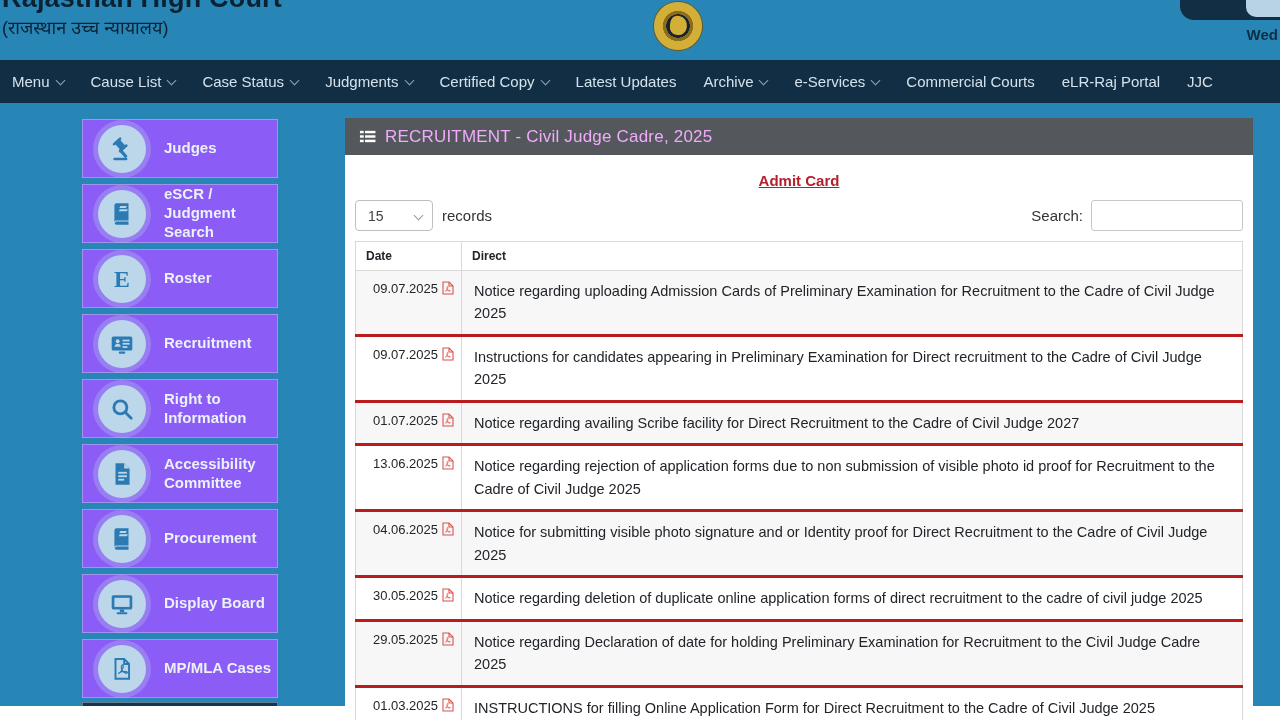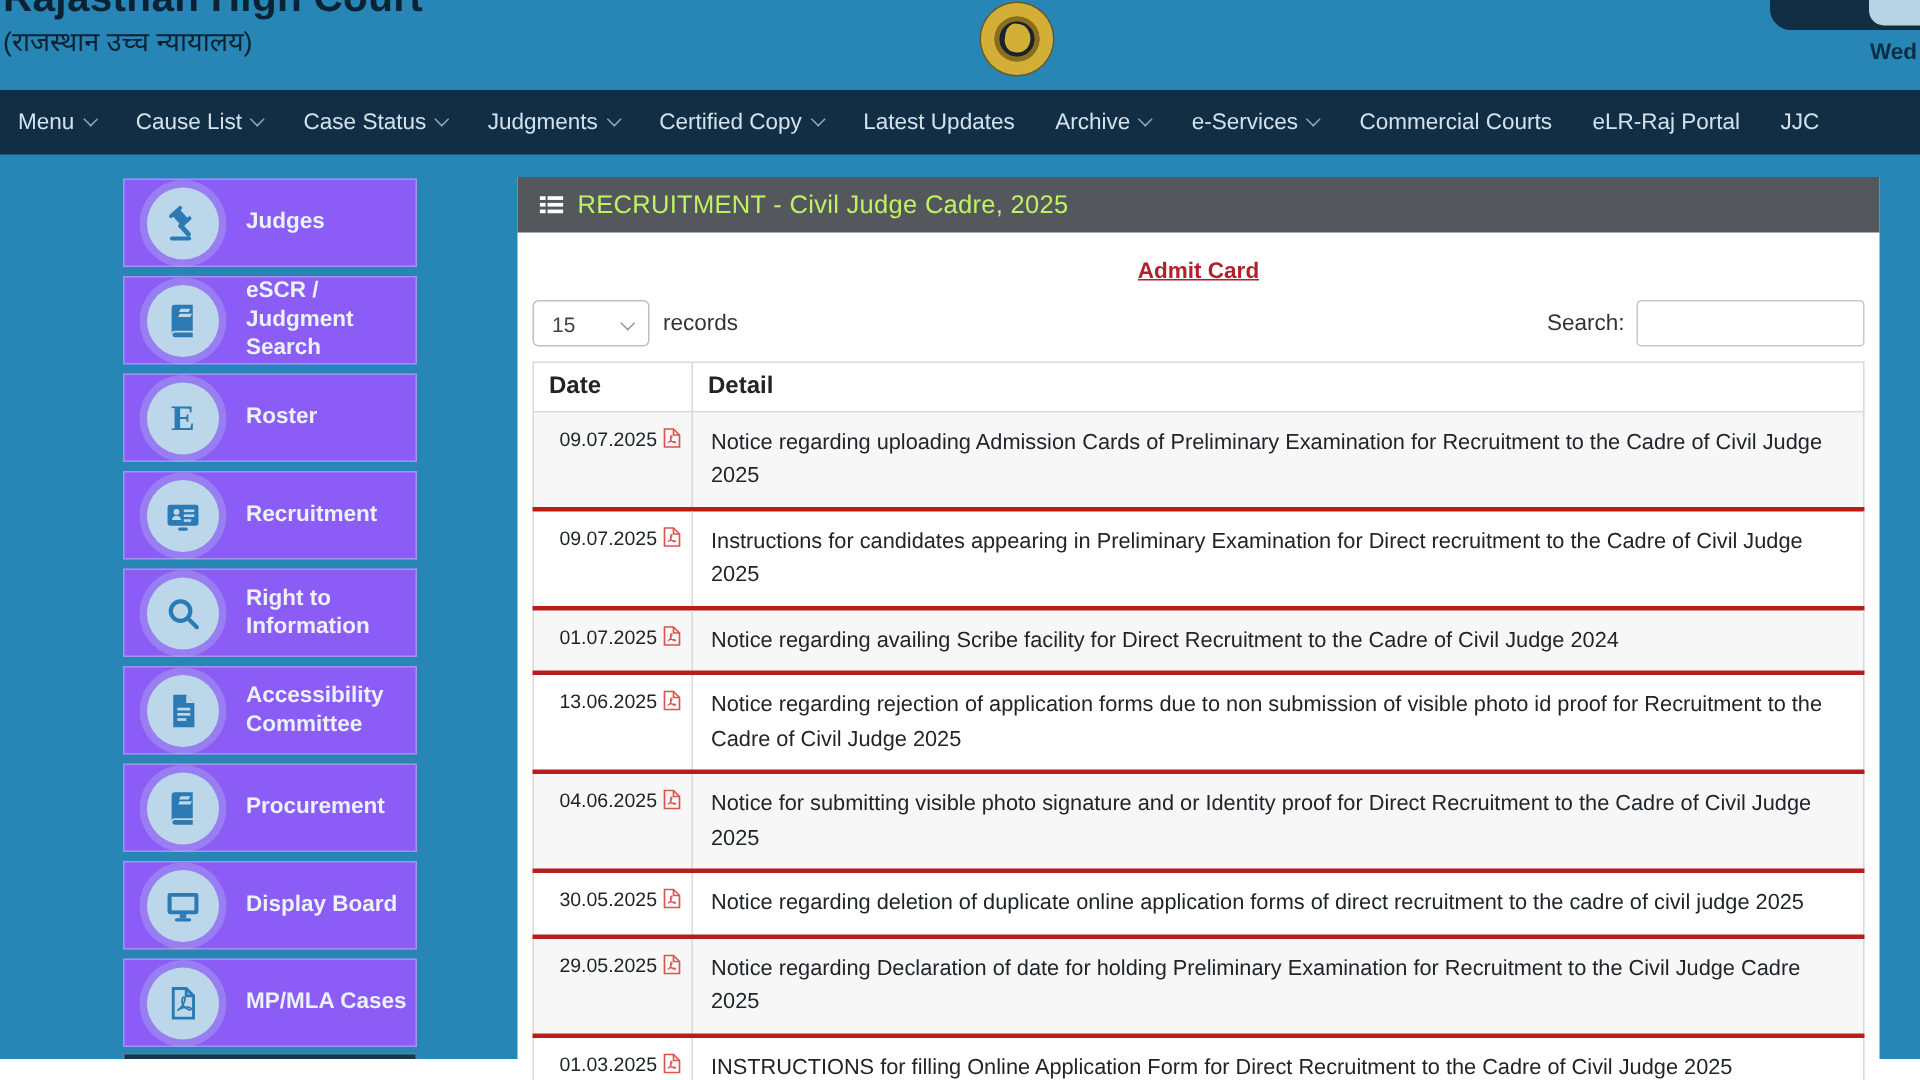--- a/index.html
+++ b/index.html
@@ -39,40 +39,40 @@
     border:1px solid rgba(190,215,230,.45); display:flex; align-items:center; cursor:pointer; }
   .icon-circle { flex:0 0 auto; width:48px; height:48px; margin-left:15px; border-radius:50%;
     background:#bcd7ea; display:flex; align-items:center; justify-content:center; color:#2b7ab3;
     box-shadow:0 0 0 5px rgba(188,215,234,.28); }
   .side-label { margin-left:18px; margin-right:6px; color:#eaf2f7; font-weight:bold; font-size:15px; line-height:1.25; }
   .side-sliver { position:absolute; left:82px; top:702px; width:196px; height:4px; background:#143650;
     border:1px solid rgba(190,215,230,.45); border-bottom:none; }
 
   
   .panel { position:absolute; left:345px; top:118px; width:908px; height:602px; background:#fff; }
-  .panel-header { height:37px; background:#54585c; color:#bef264; display:flex; align-items:center;
+  .panel-header { height:37px; background:#54585c; color:#f0abfc; display:flex; align-items:center;
     padding-left:14px; font-size:17px; letter-spacing:.2px;text-align:center; }
   .panel-header .ph-icon { margin-right:9px; display:inline-flex; }
   .panel-body { padding:0 10px; }
 
   .admit-row { text-align:center; margin:17px 0 5px; }
   .admit-link { color:#b21f2d; font-weight:bold; font-size:15px; text-decoration:underline; cursor:pointer; }
 
   .controls { display:flex; justify-content:space-between; align-items:center; margin:10px 0 10px; }
   .records-wrap { display:flex; align-items:center; font-size:15px; color:#333; }
   .select-box { position:relative; width:78px; height:31px; border:1px solid #bfbfbf; border-radius:4px;
     background:#fff; font-size:14px; color:#444; display:flex; align-items:center; padding-left:12px; cursor:pointer; }
   .select-box .caret { border-color:#9a9a9a; position:absolute; right:10px; top:11px; }
   .records-label { margin-left:9px; }
   .search-wrap { display:flex; align-items:center; font-size:15px; color:#333; }
   .search-input { width:152px; height:31px; border:1px solid #c7c7c7; border-radius:3px; margin-left:8px;
     font-size:14px; padding:0 6px; font-family:"Liberation Sans", sans-serif; }
 
   table.notices { width:100%; border-collapse:collapse; border:1px solid #d9d9d9; }
-  .notices th { text-align:left; font-size:16px; color:#212529; padding:7px 10px;
+  .notices th { text-align:left; font-size:12px; color:#212529; padding:7px 10px;
     border-bottom:1px solid #d9d9d9; background:#fff; }
   .notices th.col-date { width:106px; border-right:1px solid #d9d9d9; }
   .notices td { vertical-align:top; border-bottom:3px solid #b91c1c; }
   .notices td.c-date { text-align:right; font-size:13px; color:#212529; padding:10px 7px 10px 4px;
     border-right:1px solid #d9d9d9; white-space:nowrap; }
   .notices td.c-detail { font-size:14.5px; color:#212529; padding:9px 12px; line-height:1.55; }
   .notices tbody tr:nth-child(odd) { background:#f7f7f7; }
   .date-link { cursor:pointer; }
   .pdf-ico { display:inline-block; vertical-align:-2px; margin-left:4px; }
 </style>
@@ -243,21 +243,21 @@
         <div class="search-wrap">
           <span>Search:</span>
           <input class="search-input" type="text" value="" style="">
         </div>
       </div>
 
       <table class="notices">
         <thead>
           <tr>
             <th class="col-date">Date</th>
-            <th>Detail</th>
+            <th>Direct</th>
           </tr>
         </thead>
         <tbody>
           <tr>
             <td class="c-date"><span class="date-link"><span>09.07.2025</span><span class="pdf-ico"><svg width="12" height="14" viewBox="0 0 12 14" fill="none" stroke="#d9534f" stroke-width="1.1">
                       <path d="M1 1h6l4 4v8H1z"></path>
                       <path d="M7 1v4h4"></path>
                       <path d="M3.5 10c1.2-.6 3-3.6 2.4-4.5S4.4 7 5.3 8.5 8 10.6 8.3 10s-1.5-.9-3-.6-2.1 1-1.8.6z" stroke-width=".7"></path>
                     </svg></span></span></td>
             <td class="c-detail">Notice regarding uploading Admission Cards of Preliminary Examination for Recruitment to the Cadre of Civil Judge 2025</td>
@@ -269,21 +269,21 @@
                       <path d="M3.5 10c1.2-.6 3-3.6 2.4-4.5S4.4 7 5.3 8.5 8 10.6 8.3 10s-1.5-.9-3-.6-2.1 1-1.8.6z" stroke-width=".7"></path>
                     </svg></span></span></td>
             <td class="c-detail">Instructions for candidates appearing in Preliminary Examination for Direct recruitment to the Cadre of Civil Judge 2025</td>
           </tr>
           <tr>
             <td class="c-date"><span class="date-link"><span>01.07.2025</span><span class="pdf-ico"><svg width="12" height="14" viewBox="0 0 12 14" fill="none" stroke="#d9534f" stroke-width="1.1">
                       <path d="M1 1h6l4 4v8H1z"></path>
                       <path d="M7 1v4h4"></path>
                       <path d="M3.5 10c1.2-.6 3-3.6 2.4-4.5S4.4 7 5.3 8.5 8 10.6 8.3 10s-1.5-.9-3-.6-2.1 1-1.8.6z" stroke-width=".7"></path>
                     </svg></span></span></td>
-            <td class="c-detail">Notice regarding availing Scribe facility for Direct Recruitment to the Cadre of Civil Judge 2024</td>
+            <td class="c-detail">Notice regarding availing Scribe facility for Direct Recruitment to the Cadre of Civil Judge 2027</td>
           </tr>
           <tr>
             <td class="c-date"><span class="date-link"><span>13.06.2025</span><span class="pdf-ico"><svg width="12" height="14" viewBox="0 0 12 14" fill="none" stroke="#d9534f" stroke-width="1.1">
                       <path d="M1 1h6l4 4v8H1z"></path>
                       <path d="M7 1v4h4"></path>
                       <path d="M3.5 10c1.2-.6 3-3.6 2.4-4.5S4.4 7 5.3 8.5 8 10.6 8.3 10s-1.5-.9-3-.6-2.1 1-1.8.6z" stroke-width=".7"></path>
                     </svg></span></span></td>
             <td class="c-detail">Notice regarding rejection of application forms due to non submission of visible photo id proof for Recruitment to the Cadre of Civil Judge 2025</td>
           </tr>
           <tr>

